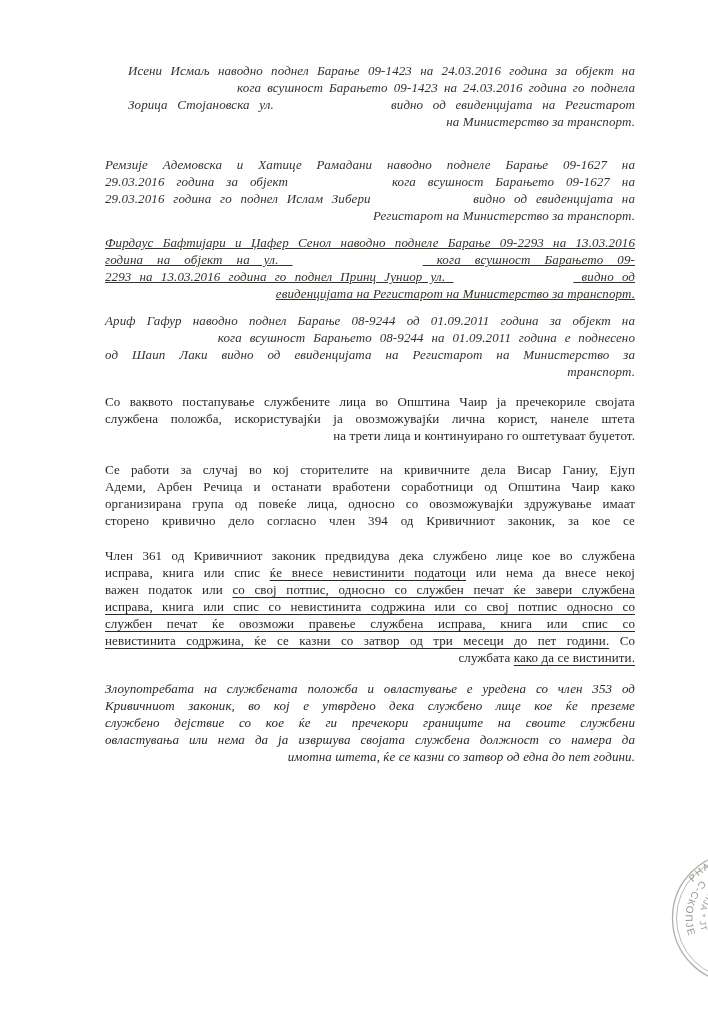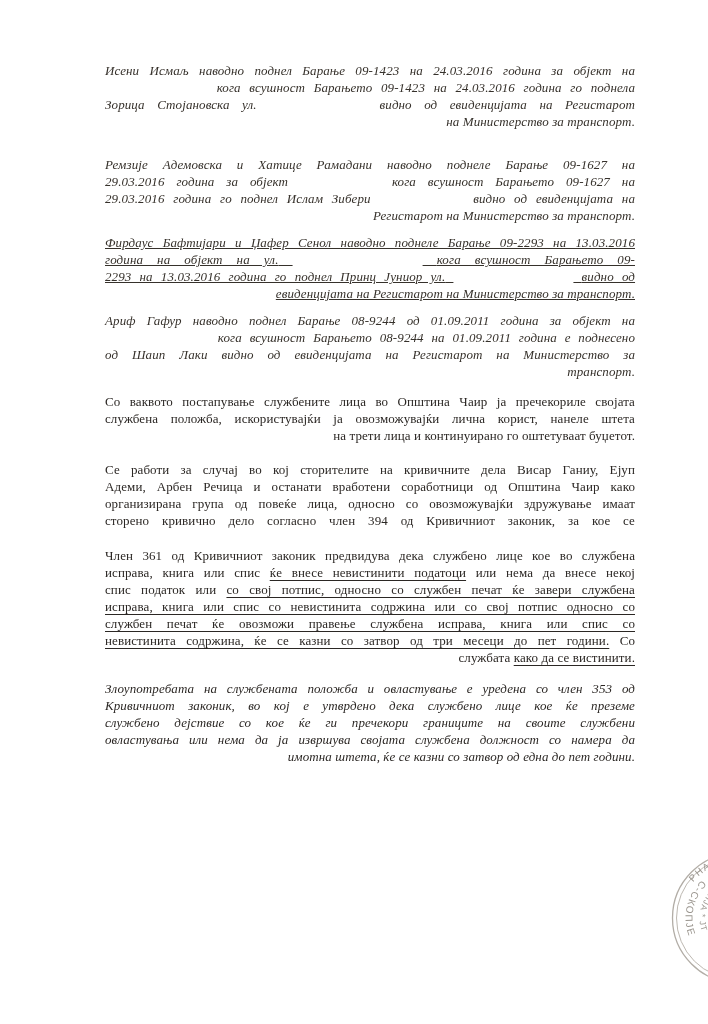--- a/index.html
+++ b/index.html
@@ -59,21 +59,21 @@
     font-family: "Liberation Sans", sans-serif;
     fill: #9b968f;
   }
 </style>
 </head>
 <body>
 
 <div class="page">
 
   <div class="doc" id="doc">
-      <div class="para cursive" style="margin-top: 6px;">
+      <div class="para cursive" style="margin-top: 6px; margin-left: 23px;">
         <div class="line just"><span>Исени Исмаљ наводно поднел Барање 09-1423 на 24.03.2016 година за објект на</span></div>
         <div class="line just"><span class="gap" style="width: 103px;"></span> <span>кога всушност Барањето 09-1423 на 24.03.2016 година го поднела</span></div>
         <div class="line just"><span>Зорица Стојановска ул.</span> <span class="gap" style="width: 98px;"></span> <span>видно од евиденцијата на Регистарот</span></div>
         <div class="line"><span>на Министерство за транспорт.</span></div>
       </div>
       <div class="para cursive" style="margin-top: 26px;">
         <div class="line just"><span>Ремзије Адемовска и Хатице Рамадани наводно поднеле Барање 09-1627 на</span></div>
         <div class="line just"><span>29.03.2016 година за објект</span> <span class="gap" style="width: 80px;"></span> <span>кога всушност Барањето 09-1627 на</span></div>
         <div class="line just"><span>29.03.2016 година го поднел Ислам Зибери</span> <span class="gap" style="width: 85px;"></span> <span>видно од евиденцијата на</span></div>
         <div class="line"><span>Регистарот на Министерство за транспорт.</span></div>
@@ -97,21 +97,21 @@
       </div>
       <div class="para plain" style="margin-top: 17px;">
         <div class="line just"><span>Се работи за случај во кој сторителите на кривичните дела Висар Ганиу, Ејуп</span></div>
         <div class="line just"><span>Адеми, Арбен Речица и останати вработени соработници од Општина Чаир како</span></div>
         <div class="line just"><span>организирана група од повеќе лица, односно со овозможувајќи здружување имаат</span></div>
         <div class="line just"><span>сторено кривично дело согласно член 394 од Кривичниот законик, за кое се</span></div>
       </div>
       <div class="para plain" style="margin-top: 18px;">
         <div class="line just"><span>Член 361 од Кривичниот законик предвидува дека службено лице кое во службена</span></div>
         <div class="line just"><span>исправа, книга или спис</span> <span class="u">ќе внесе невистинити податоци</span> <span>или нема да внесе некој</span></div>
-        <div class="line just"><span>спис податок или</span> <span class="u">со свој потпис, односно со службен печат ќе завери службена</span></div>
+        <div class="line just"><span>важен податок или</span> <span class="u">со свој потпис, односно со службен печат ќе завери службена</span></div>
         <div class="line just"><span class="u">исправа, книга или спис со невистинита содржина или со свој потпис односно со</span></div>
         <div class="line just"><span class="u">службен печат ќе овозможи правење службена исправа, книга или спис со</span></div>
         <div class="line just"><span class="u">невистинита содржина, ќе се казни со затвор од три месеци до пет години.</span> <span>Со</span></div>
         <div class="line"><span>службата</span> <span class="u">како да се вистинити.</span></div>
       </div>
       <div class="para plain" style="margin-top: 14px; font-style: italic;">
         <div class="line just"><span>Злоупотребата на службената положба и овластување е уредена со член 353 од</span></div>
         <div class="line just"><span>Кривичниот законик, во кој е утврдено дека службено лице кое ќе преземе</span></div>
         <div class="line just"><span>службено дејствие со кое ќе ги пречекори границите на своите службени</span></div>
         <div class="line just"><span>овластувања или нема да ја извршува својата службена должност со намера да</span></div>

